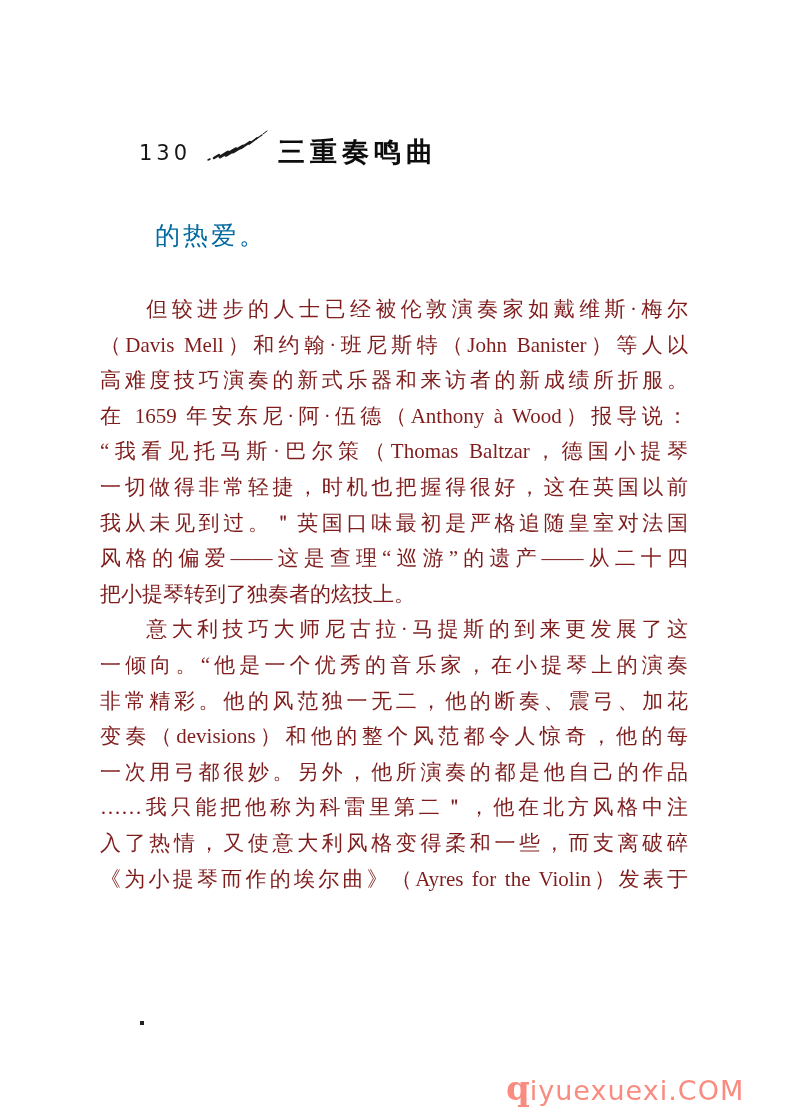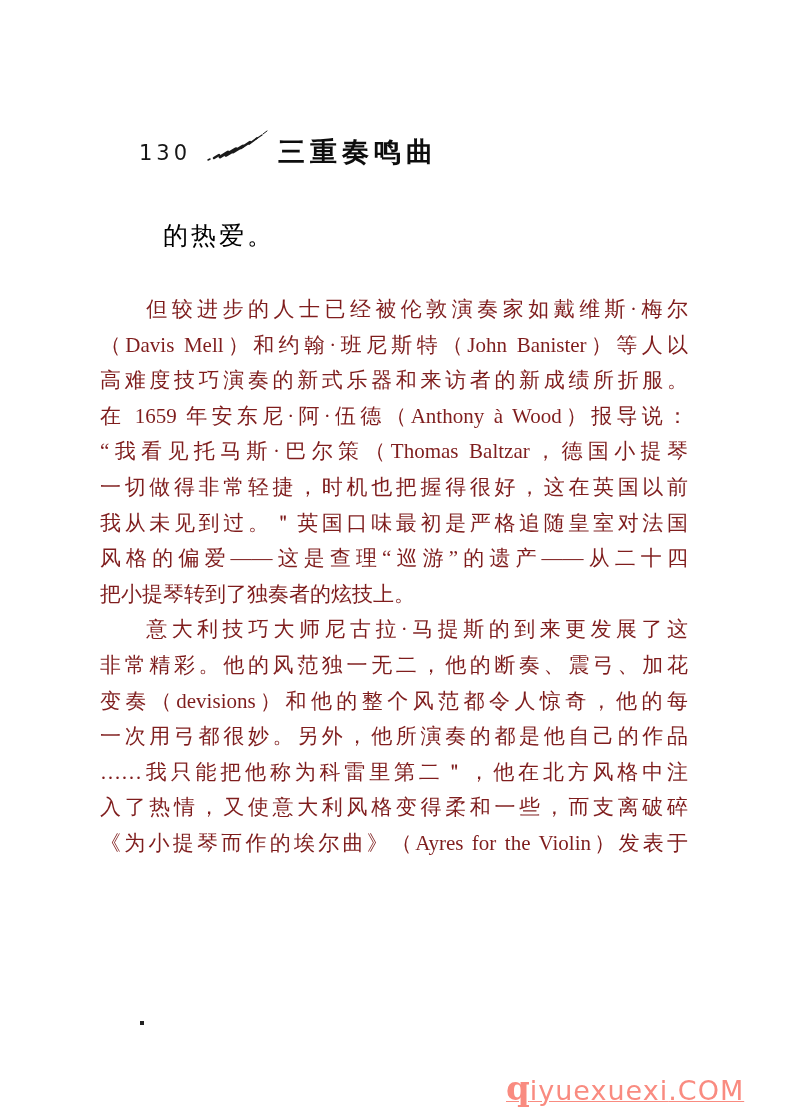--- a/index.html
+++ b/index.html
@@ -40,27 +40,27 @@
     left: 278px;
     font-size: 27px;
     font-weight: bold;
     letter-spacing: 5px;
     color: #0d0d0d;
   }
   
   .leading-line {
     position: absolute;
     top: 218px;
-    left: 108px;
+    left: 100px;
     width: 588px;
     font-size: 25px;
     line-height: 35px;
     letter-spacing: 3px;
     text-indent: 2.2em;
-    color: #000000;
+    color: #0369a1;
   }
   .body-block {
     position: absolute;
     top: 292px;
     left: 100px;
     width: 588px;
     font-size: 21px;
     color: #7f1d1d;
   }
   .text-line {
@@ -77,21 +77,20 @@
   .text-line.indent {
     text-indent: 2.2em;
   }
   
   .watermark {
     position: absolute;
     top: 1068px;
     left: 506px;
     white-space: nowrap;
     user-select: none;
-    text-decoration: underline;
   }
   .watermark .wm-q {
     font-family: "DejaVu Serif", "Liberation Serif", serif;
     font-weight: bold;
     font-size: 34px;
   }
   .watermark .wm-mid {
     font-family: "DejaVu Sans", "Liberation Sans", sans-serif;
     font-size: 27px;
     letter-spacing: 1px;
@@ -140,20 +139,21 @@
       <div class="text-line justify indent">但较进步的人士已经被伦敦演奏家如戴维斯·梅尔</div>
       <div class="text-line justify">（Davis Mell）和约翰·班尼斯特（John Banister）等人以</div>
       <div class="text-line justify">高难度技巧演奏的新式乐器和来访者的新成绩所折服。</div>
       <div class="text-line justify">在 1659 年安东尼·阿·伍德（Anthony à Wood）报导说：</div>
       <div class="text-line justify">“我看见托马斯·巴尔策（Thomas Baltzar，德国小提琴</div>
       <div class="text-line justify">一切做得非常轻捷，时机也把握得很好，这在英国以前</div>
       <div class="text-line justify">我从未见到过。＂英国口味最初是严格追随皇室对法国</div>
       <div class="text-line justify">风格的偏爱——这是查理“巡游”的遗产——从二十四</div>
       <div class="text-line">把小提琴转到了独奏者的炫技上。</div>
       <div class="text-line justify indent">意大利技巧大师尼古拉·马提斯的到来更发展了这</div>
+      <div class="text-line justify">一倾向。“他是一个优秀的音乐家，在小提琴上的演奏</div>
       <div class="text-line justify">非常精彩。他的风范独一无二，他的断奏、震弓、加花</div>
       <div class="text-line justify">变奏（devisions）和他的整个风范都令人惊奇，他的每</div>
       <div class="text-line justify">一次用弓都很妙。另外，他所演奏的都是他自己的作品</div>
       <div class="text-line justify">……我只能把他称为科雷里第二＂，他在北方风格中注</div>
       <div class="text-line justify">入了热情，又使意大利风格变得柔和一些，而支离破碎</div>
       <div class="text-line justify">《为小提琴而作的埃尔曲》（Ayres for the Violin）发表于</div>
     </div>
 
   <div class="watermark" style="color: rgb(249, 139, 128);">
     <span class="wm-q">q</span><span class="wm-mid">iyuexuexi</span><span class="wm-suffix">.COM</span>

